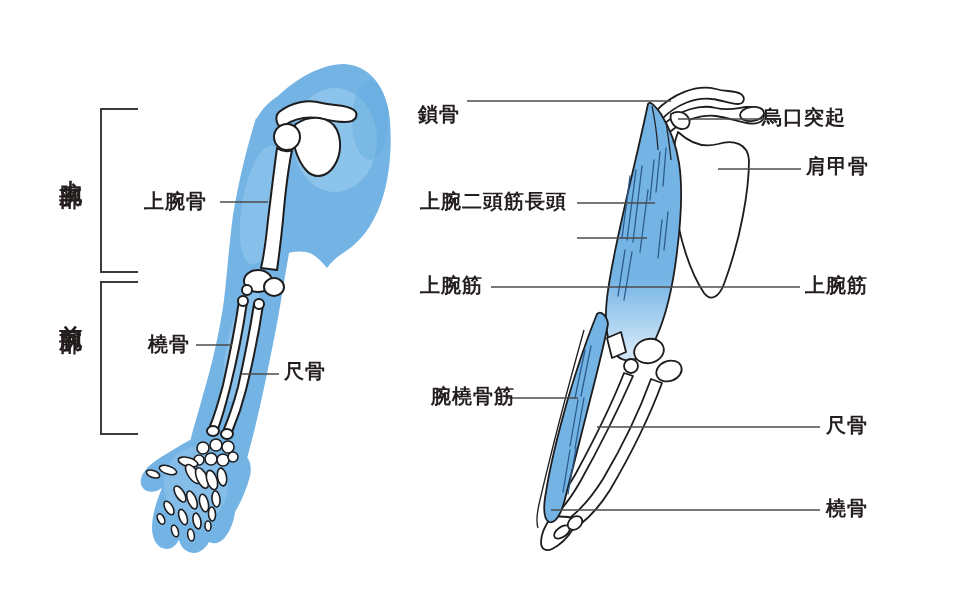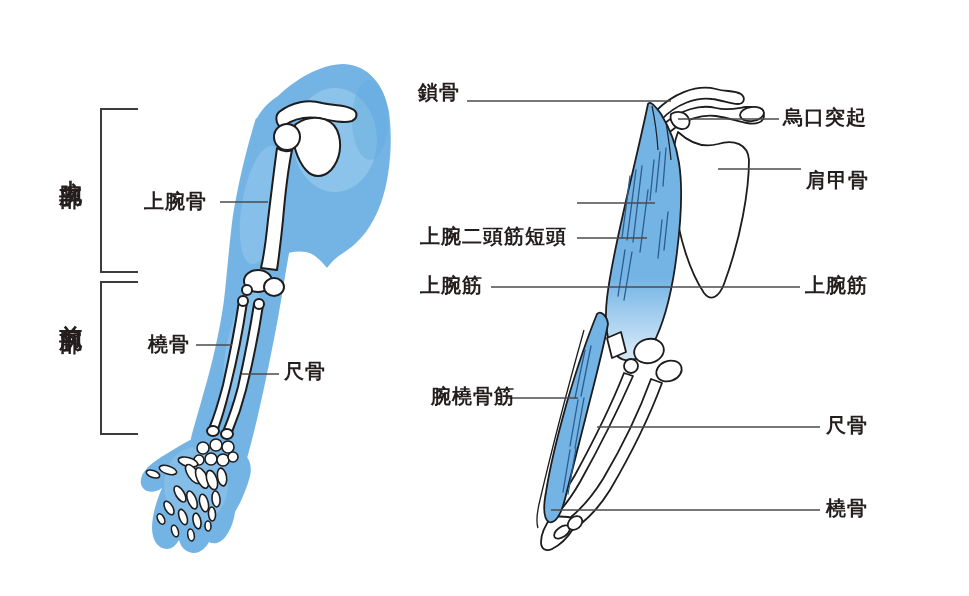--- a/index.html
+++ b/index.html
@@ -186,23 +186,23 @@
     </g>
   </svg>
 
   <div class="lbl lbl-v" style="left:59px;top:161px">上腕部</div>
   <div class="lbl lbl-v" style="left:59px;top:306px">前腕部</div>
 
   <div class="lbl" style="left:144px;top:191px">上腕骨</div>
   <div class="lbl" style="left:148px;top:334px">橈骨</div>
   <div class="lbl" style="left:284px;top:361px">尺骨</div>
 
-  <div class="lbl" style="left:418px;top:82px">鎖骨</div>
-  <div class="lbl" style="left:783px;top:107px">烏口突起</div>
-  <div class="lbl" style="left:806px;top:170px">肩甲骨</div>
-  <div class="lbl" style="left:420px;top:226px">上腕二頭筋短頭</div>
+  <div class="lbl" style="left:418px;top:104px">鎖骨</div>
+  <div class="lbl" style="left:762px;top:107px">烏口突起</div>
+  <div class="lbl" style="left:806px;top:156px">肩甲骨</div>
+  <div class="lbl" style="left:420px;top:191px">上腕二頭筋長頭</div>
   <div class="lbl" style="left:420px;top:275px">上腕筋</div>
   <div class="lbl" style="left:805px;top:275px">上腕筋</div>
   <div class="lbl" style="left:431px;top:386px">腕橈骨筋</div>
   <div class="lbl" style="left:826px;top:415px">尺骨</div>
   <div class="lbl" style="left:826px;top:498px">橈骨</div>
 
 </div>
 
 </body></html>

